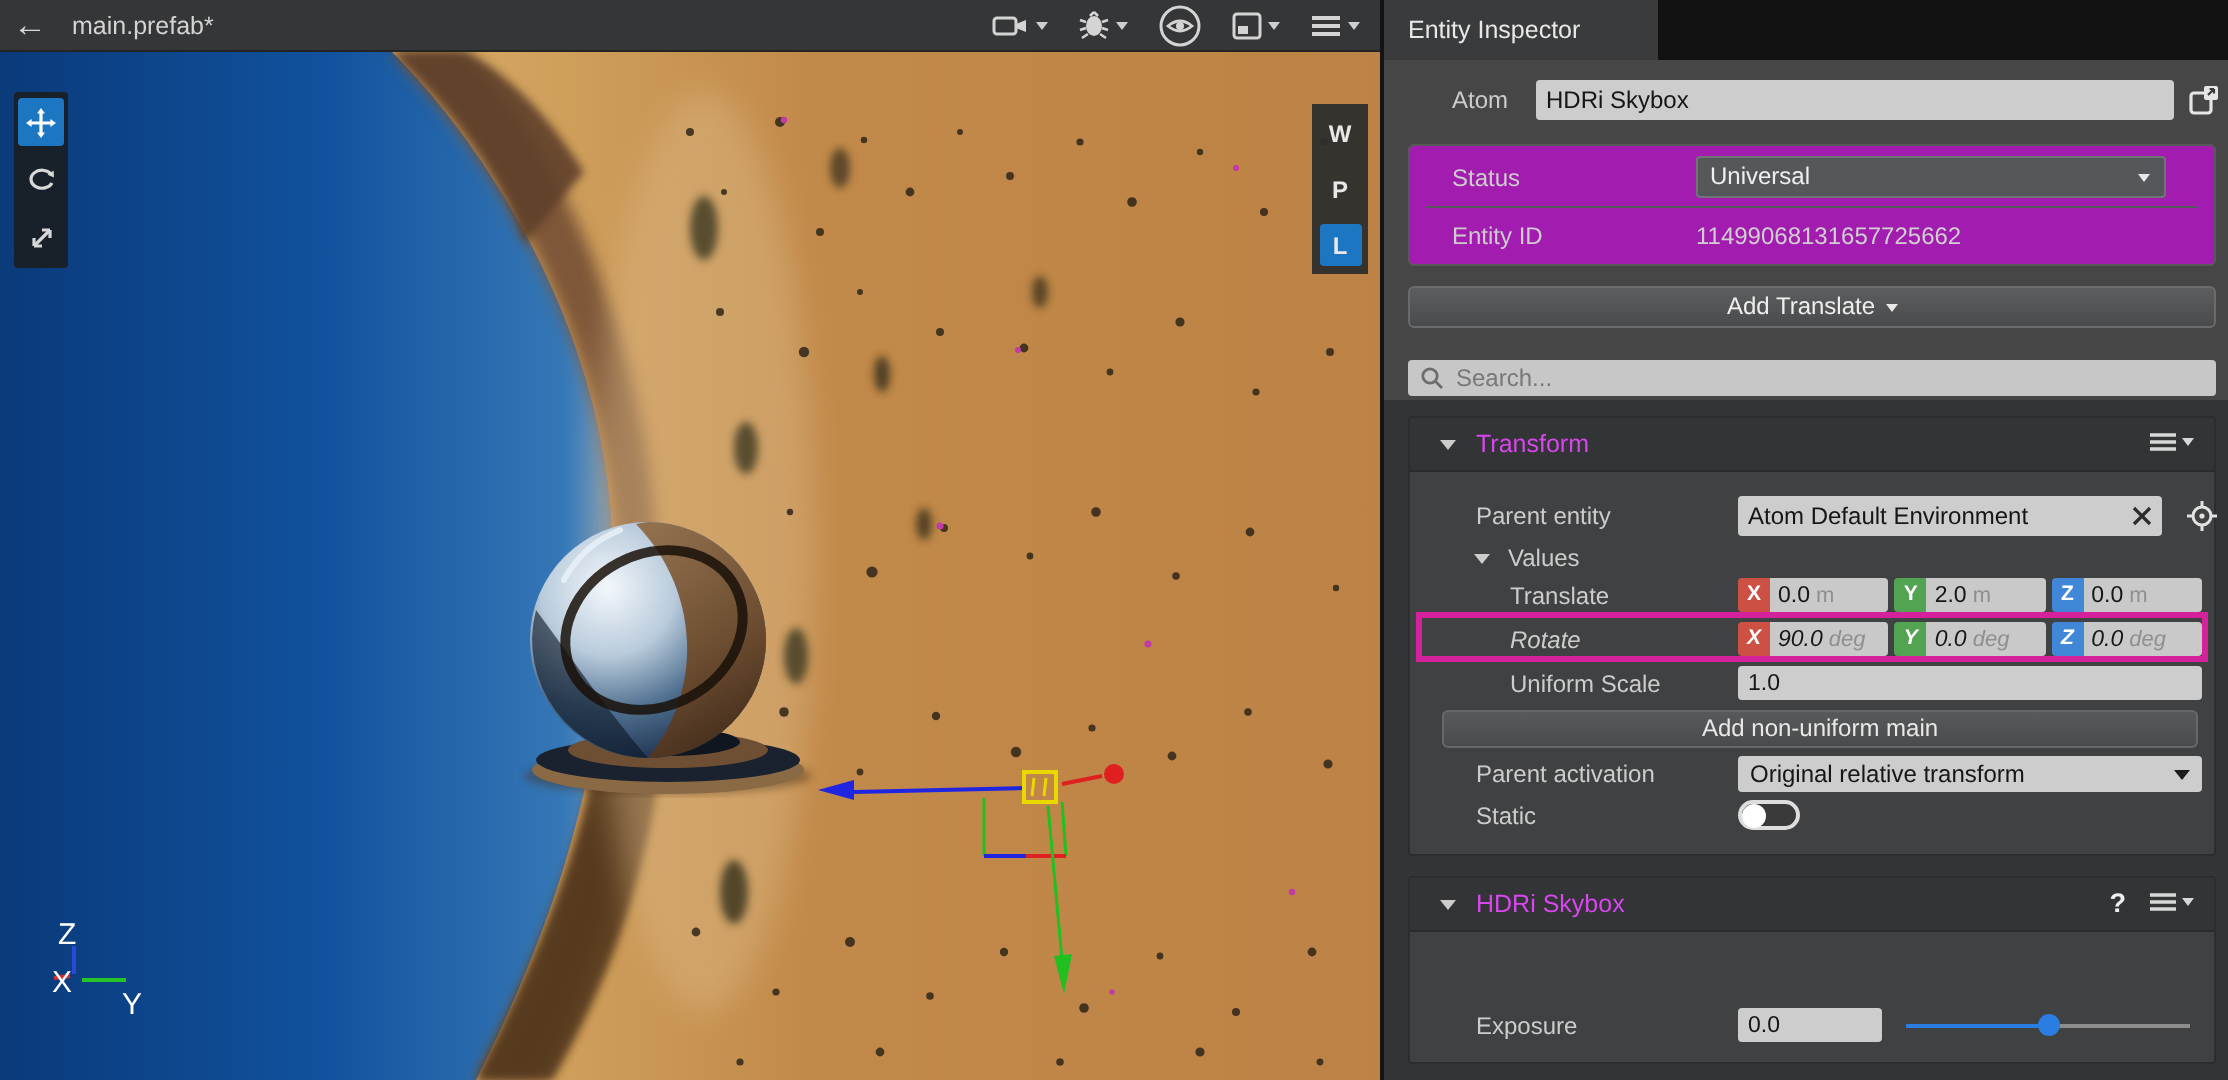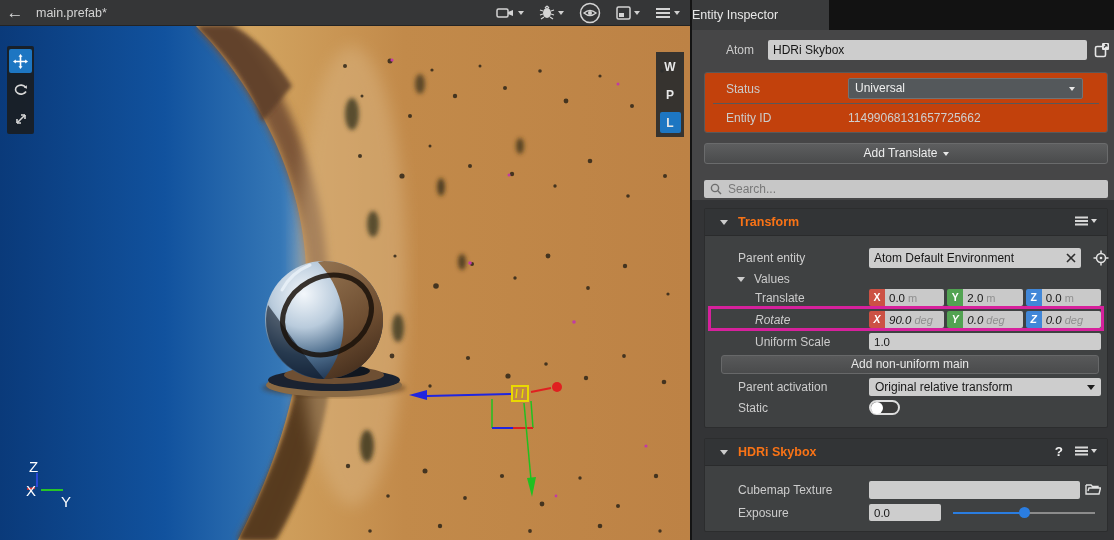--- a/index.html
+++ b/index.html
@@ -32,35 +32,35 @@
     padding:4px 0; display:flex; flex-direction:column; gap:7px; align-items:center; }
   .space-btn { width:21px; height:21px; color:#e8e8e8; font-weight:bold; font-size:12px;
     display:flex; align-items:center; justify-content:center; cursor:pointer; border-radius:2px; }
   .space-btn.sel { background:#1d76c2; }
 
   
   .insp { position:absolute; left:690px; top:0; width:424px; height:540px;
     background:#454546; border-left:2px solid #141414; }
   .insp-tabbar { position:absolute; left:0; top:0; width:424px; height:30px; background:#121212; }
   .insp-tab { position:absolute; left:0; top:0; width:137px; height:30px; background:#3a3b3c;
-    color:#e8e8e8; font-size:12.5px; line-height:30px; cursor:pointer; }
+    color:#e8e8e8; font-size:12.5px; line-height:30px; padding-left:12px; cursor:pointer; }
   .insp-body { position:absolute; left:0; top:30px; width:424px; height:510px; background:#464647; }
   .insp-lower { position:absolute; left:0; top:170px; width:424px; height:370px; background:#333436; }
 
   .row-label { color:#cccccc; font-size:12px; }
   .lfield { background:#cdcdcd; color:#161616; font-size:12px; border:none; border-radius:2px;
     padding:0 5px; font-family:"Liberation Sans",sans-serif; }
 
   .name-row { position:absolute; left:0; top:40px; width:424px; height:20px; }
   .name-row .row-label { position:absolute; left:0; top:3px; width:62px; text-align:right; }
   .name-input { position:absolute; left:76px; top:0; width:319px; height:20px; }
   .pin-btn { position:absolute; left:400px; top:0; width:20px; height:20px; cursor:pointer;
     display:flex; align-items:center; justify-content:center; }
 
-  .idgroup { position:absolute; left:12px; top:72px; width:404px; height:61px; background:#c2410c;
+  .idgroup { position:absolute; left:12px; top:72px; width:404px; height:61px; background:#a21caf;
     border:1px solid #58595a; border-radius:3px; }
   .idgroup .divider { position:absolute; left:8px; right:8px; top:30px; height:1px; background:#57585a; }
   .status-label { position:absolute; left:21px; top:9px; }
   .status-dd { position:absolute; left:143px; top:5px; width:235px; height:21px; background:#54585b;
     border:1px solid #707476; border-radius:2px; color:#efefef; font-size:12px; line-height:19px;
     padding-left:6px; cursor:pointer; }
   .status-dd .caret-dn { position:absolute; right:7px; top:8px; border-top-color:#e8e8e8; }
   .eid-label { position:absolute; left:21px; top:38px; }
   .eid-value { position:absolute; left:143px; top:38px; color:#cfcfcf; font-size:12px; }
 
@@ -74,21 +74,21 @@
     border-radius:2px; }
   .search-box input { position:absolute; left:24px; top:0; width:370px; height:18px; background:transparent;
     border:none; outline:none; font-size:12px; color:#333; font-family:"Liberation Sans",sans-serif; }
   .search-box input::placeholder { color:#787878; }
   .search-box svg { position:absolute; left:6px; top:3px; }
 
   .card { position:absolute; left:12px; width:404px; background:#3f4142; border:1px solid #2c2d2e;
     border-radius:2px; }
   .card-header { position:relative; height:27px; background:#323436; border-bottom:1px solid #2a2b2c;
     cursor:pointer; }
-  .card-title { position:absolute; left:33px; top:6px; color:#f97316; font-size:12.5px; font-weight:bold; }
+  .card-title { position:absolute; left:33px; top:6px; color:#d946ef; font-size:12.5px; font-weight:normal; }
   .tri-dn { position:absolute; width:0; height:0; border-left:4px solid transparent;
     border-right:4px solid transparent; border-top:5px solid #cccccc; }
   .hdr-caret { left:15px; top:11px; }
   .hdr-menu { position:absolute; right:10px; top:7px; display:flex; align-items:center; gap:3px; cursor:pointer; }
   .help-q { position:absolute; right:44px; top:5px; color:#f0f0f0; font-size:13.5px; font-weight:bold; cursor:pointer; }
 
   .t-card { top:208px; height:220px; }
   .h-card { top:438px; height:94px; }
 
   .pe-row { position:absolute; left:0; top:39px; width:404px; height:20px; }
@@ -555,27 +555,20 @@
         <div class="card-title">HDRi Skybox</div>
         <div class="help-q">?</div>
         <div class="hdr-menu">
           <svg width="13" height="10" viewBox="0 0 13 10">
               <path d="M0 1.5 H13 M0 5 H13 M0 8.5 H13" stroke="#d8d8d8" stroke-width="1.8"></path>
             </svg>
           <div class="caret-dn" style="border-top-color:#d8d8d8;"></div>
         </div>
       </div>
 
-      <div class="cube-row">
-        <div class="row-label">Cubemap Texture</div>
-        <input class="lfield cube-input" value="" style="">
-        <svg class="folder-btn" width="16" height="14" viewBox="0 0 16 14">
-            <path d="M1 3 V12 H14 L15.5 6 H4 L3 9 M1 3 H6 L7.5 4.5 H13 V6" fill="none" stroke="#e2e2e2" stroke-width="1.4"></path>
-          </svg>
-      </div>
 
       <div class="expo-row">
         <div class="row-label">Exposure</div>
         <input class="lfield" value="0.0" style="">
         <div class="slider">
           <div class="track"></div>
           <div class="fill" style="width: 50%;"></div>
           <div class="handle" style="left: 50%;"></div>
         </div>
       </div>

